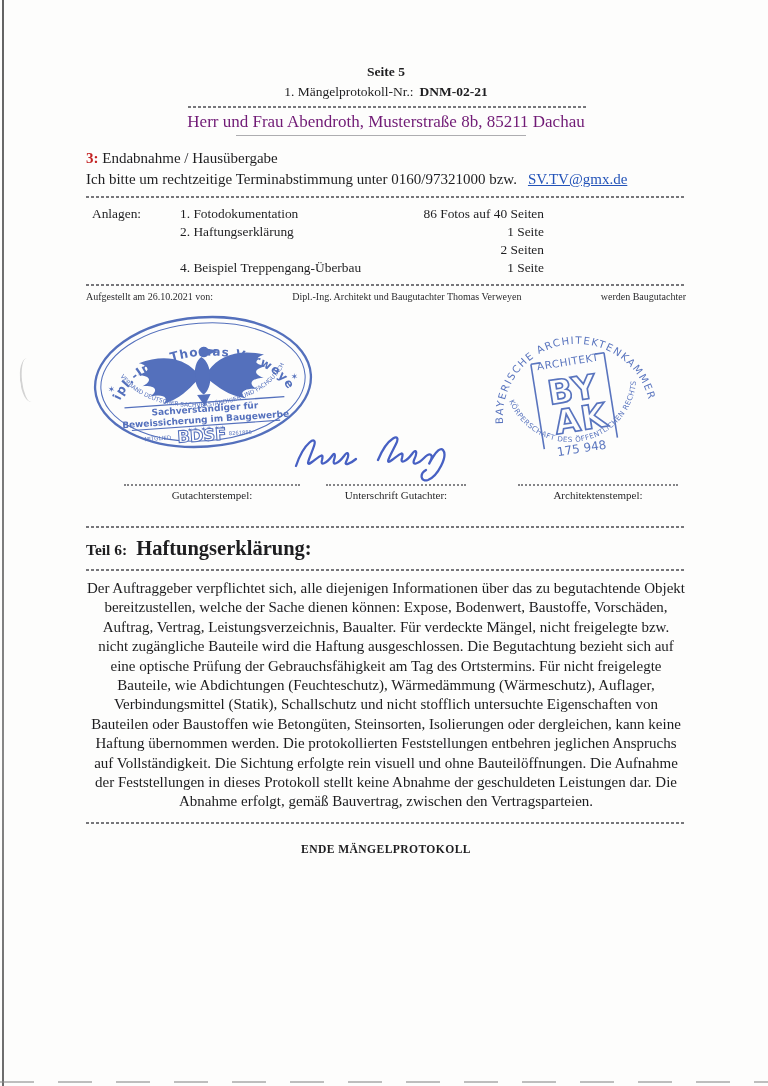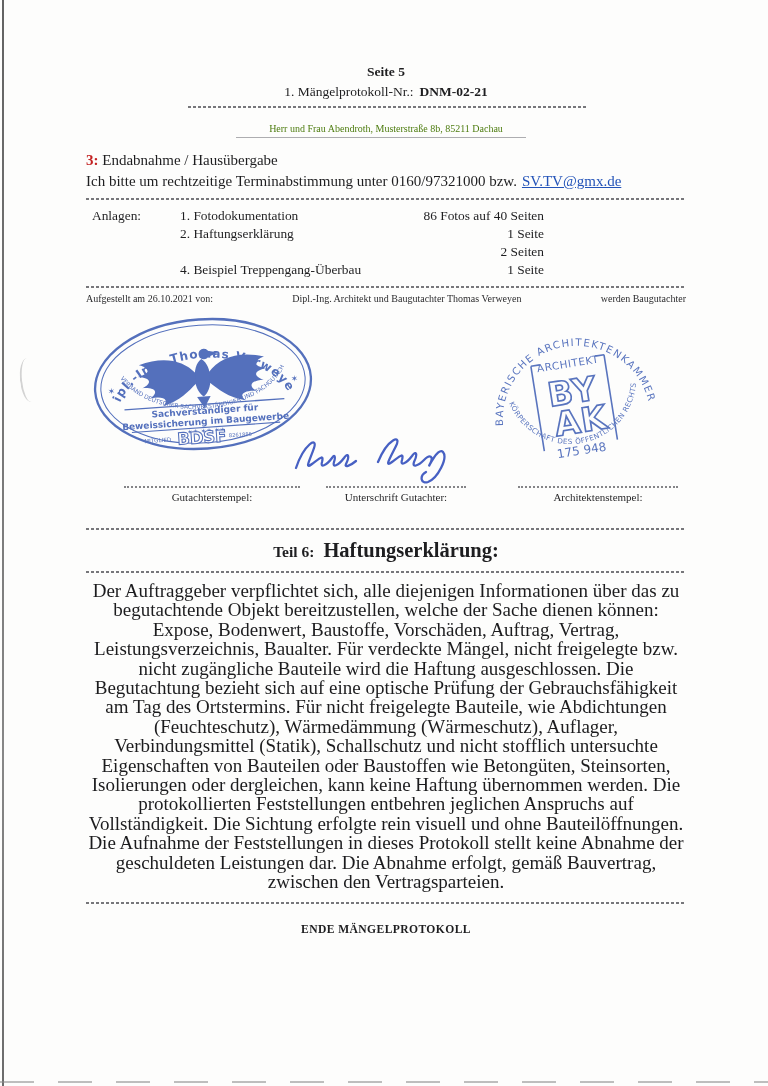--- a/index.html
+++ b/index.html
@@ -18,27 +18,27 @@
 
   .content{position:absolute; left:86px; top:64px; width:600px;}
 
   .rule{height:2px; background-image:repeating-linear-gradient(90deg,#55555a 0 3px, rgba(0,0,0,0) 3px 5px); opacity:.8;}
   .rule.head{width:398px; margin-left:102px;}
 
   .center{text-align:center;}
   .hdr-page{font-weight:bold; font-size:13.5px;}
   .hdr-proto{font-size:13.5px; margin-top:4px;}
   .hdr-proto b{margin-left:6px;}
-  .hdr-addr{font-size:10px; margin-top:15px; color:#4d7c0f;}
+  .hdr-addr{font-size:17px; margin-top:4px; color:#701a75;}
   .addr-line{height:1px; background:#99999c; width:290px; margin:3px 0 0 150px; opacity:.8;}
 
   .sec3{margin-top:14px; font-size:15px;}
   .sec3 .num{color:#c32222; font-weight:bold;}
   .sec3-line2{margin-top:4px; font-size:15px;}
-  a.email{color:#2353b8; text-decoration:underline; margin-left:5px;}
+  a.email{color:#2353b8; text-decoration:underline; margin-left:11px;}
 
   .anlagen{display:grid; grid-template-columns:88px 234px 130px; font-size:13.4px;
     row-gap:2px; margin:8px 0 8px 6px;}
   .anlagen .lbl{grid-column:1;}
   .anlagen .nm{grid-column:2;}
   .anlagen .ext{grid-column:3; text-align:right;}
 
   .attest{display:flex; justify-content:space-between; gap:16px; font-size:10px; color:#2c2c2e; margin-top:5px;}
 
   .stamps{position:relative; height:172px; margin-top:8px;}
@@ -46,25 +46,25 @@
   .stamp-right{position:absolute; left:402px; top:8px;}
   .signature{position:absolute; left:200px; top:112px;}
 
   .captions{position:relative; height:34px; margin-top:2px;}
   .cap{position:absolute; top:0; font-size:11px; color:#29292b; text-align:center;}
   .cap .dotline{border-top:2px dotted #6f6f73; margin-bottom:3px; opacity:.85;}
   .cap.c1{left:38px; width:176px;}
   .cap.c2{left:240px; width:140px;}
   .cap.c3{left:432px; width:160px;}
 
-  .teil6{display:flex; justify-content:center; align-items:baseline; gap:9px; margin:9px 0;}
+  .teil6{display:flex; justify-content:flex-start; align-items:baseline; gap:9px; margin:9px 0;}
   .teil6 .pfx{font-weight:bold; font-size:15.5px;}
   .teil6 .ttl{font-weight:bold; font-size:20.5px;}
 
-  .liability{font-size:19px; line-height:19.4px; text-align:center; margin-top:8px; color:#1c1c1e;}
+  .liability{font-size:15px; line-height:19.4px; text-align:center; margin-top:8px; color:#1c1c1e;}
 
   .ende{font-weight:bold; font-size:11.6px; letter-spacing:.4px; margin-top:19px;}
 
   .mt6{margin-top:6px;} .mt8{margin-top:8px;} .mt10{margin-top:10px;}
 
   svg .ink{stroke:#3d5db4; fill:none;}
   svg text{font-family:"DejaVu Sans", sans-serif;}
 </style>
 </head>
 <body>

